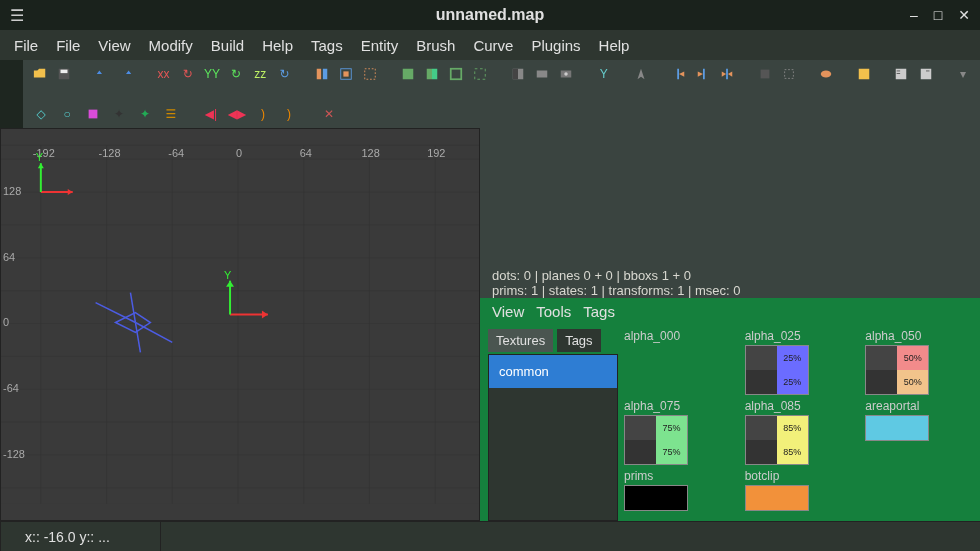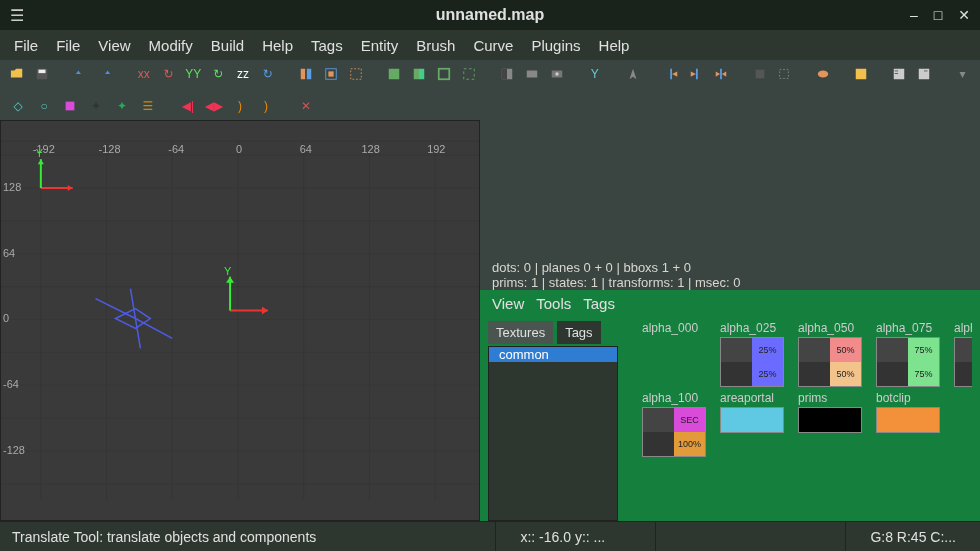--- a/index.html
+++ b/index.html
@@ -47,21 +47,22 @@
   gap: 18px;
   padding: 15px 14px;
   font-size: 15px;
 }
 .menubar span { cursor: pointer; }
 .toolbar {
   background: #3a4440;
   padding: 4px 8px;
   display: flex;
   flex-direction: column;
-  gap: 12px;
+  gap: 20px;
+  margin-left: 23px;
 }
 .toolbar-row {
   display: flex;
   align-items: center;
   gap: 6px;
 }
 .tb-btn {
   width: 20px; height: 20px;
   display: flex;
   align-items: center;
@@ -110,21 +111,21 @@
   gap: 12px;
   padding: 5px 12px;
   font-size: 15px;
 }
 .panel-menubar span { cursor: pointer; }
 .texture-area {
   flex: 1;
   display: flex;
   min-height: 0;
   padding: 4px 8px 0 8px;
-  gap: 14px;
+  gap: 6px;
 }
 .left-col {
   width: 130px;
   display: flex;
   flex-direction: column;
 }
 .tab-row {
   display: flex;
   gap: 4px;
   margin-bottom: 2px;
@@ -137,33 +138,32 @@
 }
 .tab.active {
   background: #4a5550;
 }
 .tree-list {
   flex: 1;
   background: #2e3630;
   border: 1px solid #222;
 }
 .tree-item {
-  padding: 0 10px;
+  padding: 9px 10px;
   background: #2e7dd3;
   color: #fff;
   cursor: pointer;
 }
 .texture-grid {
   flex: 1;
   display: grid;
-  grid-template-columns: repeat(5, 1fr);
+  grid-template-columns: repeat(3, 1fr);
   gap: 4px 14px;
   align-content: start;
   overflow: hidden;
-  margin-left: 10px;
 }
 .tex-item {
   display: flex;
   flex-direction: column;
 }
 .tex-label {
   font-size: 12px;
   color: #ccc;
   margin-bottom: 2px;
   white-space: nowrap;
@@ -245,21 +245,21 @@
     <span class="tb-btn">
         <svg class="tb-icon" viewBox="0 0 16 16">
           <path d="M6 3a5 5 0 1 0 5 5h3l-3-4-3 4h3a5 5 0 1 1-5-5z" fill="#4c8ce3"></path>
         </svg>
       </span>
     <span class="tb-sep"></span>
     <span class="tb-btn" style="color:#e35555">xx</span>
     <span class="tb-btn" style="color:#e35555">↻</span>
     <span class="tb-btn" style="color:#5ce35c">YY</span>
     <span class="tb-btn" style="color:#5ce35c">↻</span>
-    <span class="tb-btn" style="color:#ffffff">zz</span>
+    <span class="tb-btn" style="color:#bef264">zz</span>
     <span class="tb-btn" style="color:#5c9ce3">↻</span>
     <span class="tb-sep"></span>
     <span class="tb-btn">
         <svg class="tb-icon" viewBox="0 0 16 16">
           <rect x="2" y="2" width="5" height="12" fill="#e3935c"></rect>
           <rect x="9" y="2" width="5" height="12" fill="#5c9ce3"></rect>
         </svg>
       </span>
     <span class="tb-btn">
         <svg class="tb-icon" viewBox="0 0 16 16">
@@ -516,29 +516,20 @@
           <div class="tex-item">
             <div class="tex-label">alpha_085</div>
             <div class="tex-swatch">
               <div class="q" style="background: rgb(68, 68, 68);"></div>
               <div class="q" style="background: rgb(242, 240, 122);">85%</div>
               <div class="q" style="background: rgb(51, 51, 51);"></div>
               <div class="q" style="background: rgb(242, 240, 122);">85%</div>
             </div>
           </div>
           <div class="tex-item">
-            <div class="tex-label">alpha_100</div>
-            <div class="tex-swatch">
-              <div class="q" style="background: rgb(68, 68, 68);"></div>
-              <div class="q" style="background: rgb(217, 76, 217);">SEC</div>
-              <div class="q" style="background: rgb(51, 51, 51);"></div>
-              <div class="q" style="background: rgb(227, 154, 58);">100%</div>
-            </div>
-          </div>
-          <div class="tex-item">
             <div class="tex-label">areaportal</div>
             <div class="tex-swatch short">
               <div class="q" style="background: rgb(95, 201, 227);"></div>
               <div class="q" style="background: rgb(95, 201, 227);"></div>
             </div>
           </div>
           <div class="tex-item">
             <div class="tex-label">prims</div>
             <div class="tex-swatch short">
               <div class="q" style="background: rgb(0, 0, 0);"></div>
@@ -551,17 +542,15 @@
               <div class="q" style="background: rgb(242, 145, 58);"></div>
               <div class="q" style="background: rgb(242, 145, 58);"></div>
             </div>
           </div>
         </div>
     </div>
   </div>
 </div>
 
 <div class="statusbar">
-  <div class="status-left">Translate Tool: translate objects and components</div>
   <div class="status-cell" style="width:160px">x::  -16.0  y:: ...</div>
   <div class="status-cell" style="width:190px"></div>
-  <div class="status-cell" style="flex:0 0 auto">G:8  R:45  C:...</div>
 </div>
 
 </body></html>

